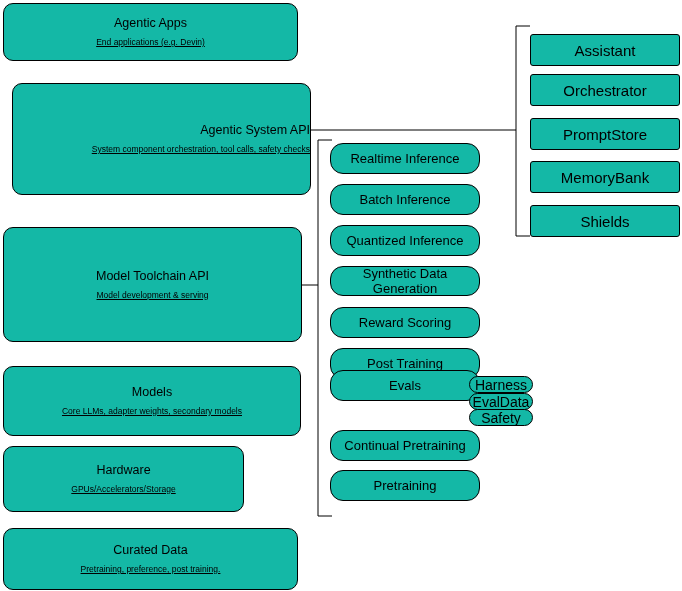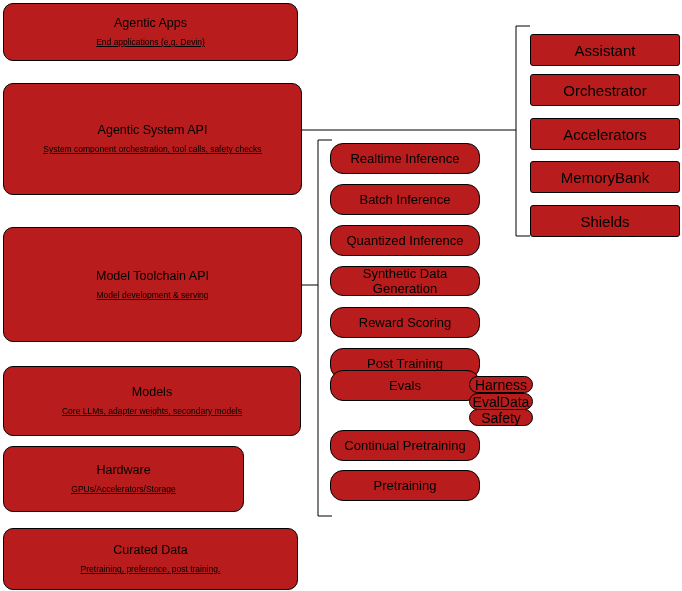--- a/index.html
+++ b/index.html
@@ -18,21 +18,21 @@
   #stage {
     position: absolute;
     left: 0;
     top: 0;
     width: 682px;
     height: 591px;
   }
   .node {
     position: absolute;
     box-sizing: border-box;
-    background: #b91c1c;
+    background: #14b8a6;
     border: 1px solid #000000;
     display: flex;
     flex-direction: column;
     align-items: center;
     justify-content: center;
     text-align: center;
   }
   .layer {
     border-radius: 10px;
   }
@@ -83,21 +83,21 @@
     <path d="M 318 140 L 318 516" stroke="#000000" fill="none" stroke-width="1"></path>
     <path d="M 318 140 L 332 140" stroke="#000000" fill="none" stroke-width="1"></path>
     <path d="M 318 516 L 332 516" stroke="#000000" fill="none" stroke-width="1"></path>
   </svg>
 
   <div class="node layer" style="left:3px;top:3px;width:295px;height:58px;">
     <div class="title">Agentic Apps</div>
     <div class="sub">End applications (e.g. Devin)</div>
   </div>
 
-  <div class="node layer" style="left:3px;top:83px;width:299px;height:112px;">
+  <div class="node layer" style="left:12px;top:83px;width:299px;height:112px;align-items:flex-end;">
     <div class="title">Agentic System API</div>
     <div class="sub">System component orchestration, tool calls, safety checks</div>
   </div>
 
   <div class="node layer" style="left:3px;top:227px;width:299px;height:115px;">
     <div class="title">Model Toolchain API</div>
     <div class="sub">Model development &amp; serving</div>
   </div>
 
   <div class="node layer" style="left:3px;top:366px;width:298px;height:70px;">
@@ -153,21 +153,21 @@
     <span>Safety</span>
   </div>
 
   <div class="node right-box" style="left:530px;top:34px;width:150px;height:32px;">
     <span>Assistant</span>
   </div>
   <div class="node right-box" style="left:530px;top:74px;width:150px;height:32px;">
     <span>Orchestrator</span>
   </div>
   <div class="node right-box" style="left:530px;top:118px;width:150px;height:32px;">
-    <span>Accelerators</span>
+    <span>PromptStore</span>
   </div>
   <div class="node right-box" style="left:530px;top:161px;width:150px;height:32px;">
     <span>MemoryBank</span>
   </div>
   <div class="node right-box" style="left:530px;top:205px;width:150px;height:32px;">
     <span>Shields</span>
   </div>
 
 </div>
 

